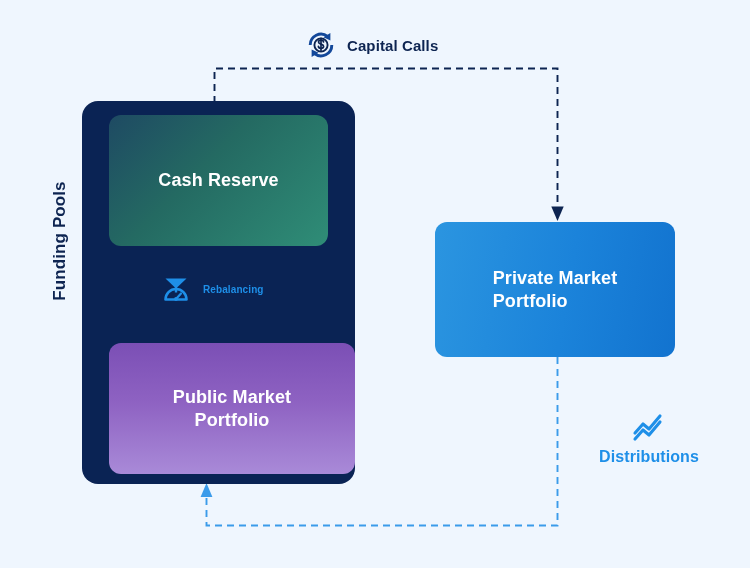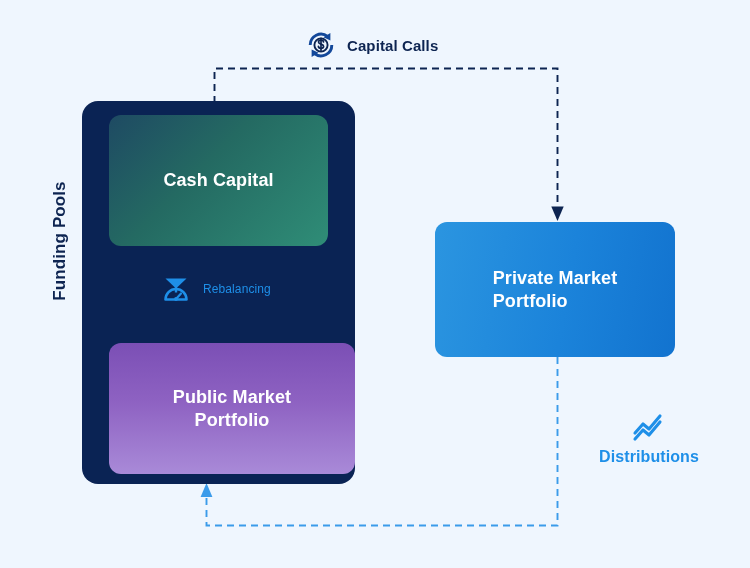--- a/index.html
+++ b/index.html
@@ -143,22 +143,22 @@
     position: absolute;
     left: 160px;
     top: 273px;
     display: flex;
     align-items: center;
     gap: 11px;
   }
 
   #rebalancing-text {
     color: #1e8fe8;
-    font-size: 12px;
-    font-weight: normal;
+    font-size: 10px;
+    font-weight: bold;
     letter-spacing: 0.1px;
     text-align: right;
   }
 
   
   #distributions-group {
     position: absolute;
     left: 588px;
     top: 412px;
     width: 122px;
@@ -200,21 +200,21 @@
       <polygon points="133.5,257 126.4,272 140.6,272" fill="#3b9bea"></polygon>
       <polygon points="133.5,322 126.4,307 140.6,307" fill="#3b9bea"></polygon>
     </g>
   </svg>
 
   <div id="funding-pools-label">Funding Pools</div>
 
   <div id="funding-pools-container"></div>
 
   <div id="cash-reserve-card" class="pool-card">
-    <div class="card-title">Cash Capital</div>
+    <div class="card-title">Cash Reserve</div>
   </div>
 
   <div id="public-market-card" class="pool-card">
     <div class="card-title">Public Market</div>
     <div class="card-title">Portfolio</div>
   </div>
 
   <div id="private-market-card">
     <div>
       <div class="card-title">Private Market</div>

